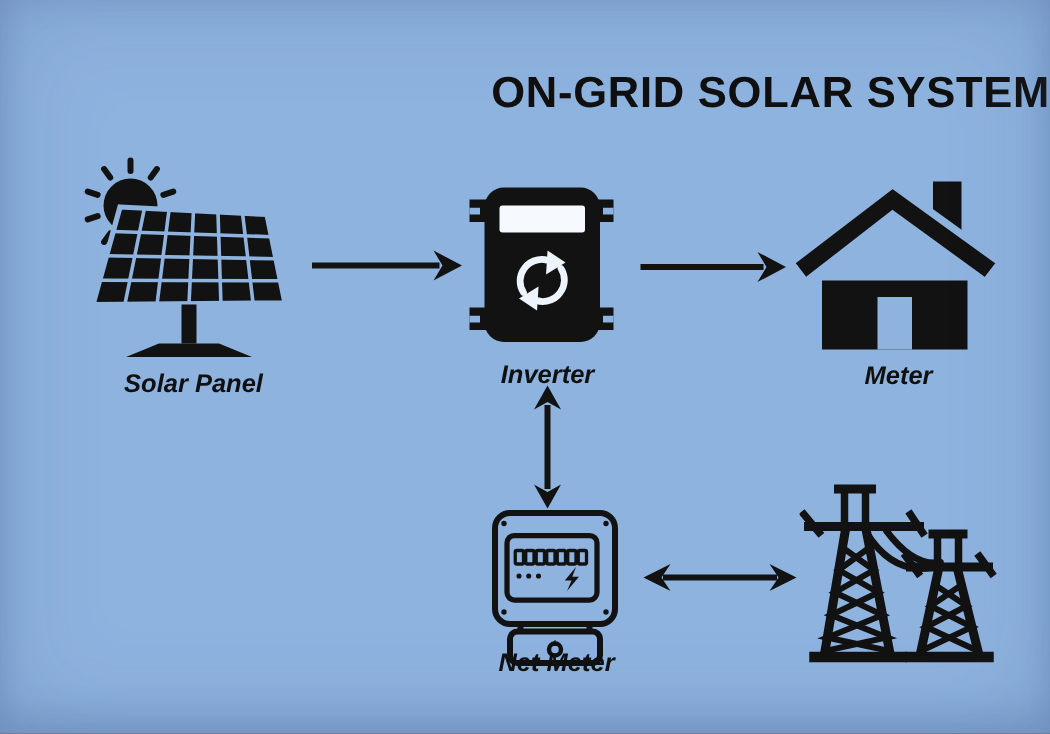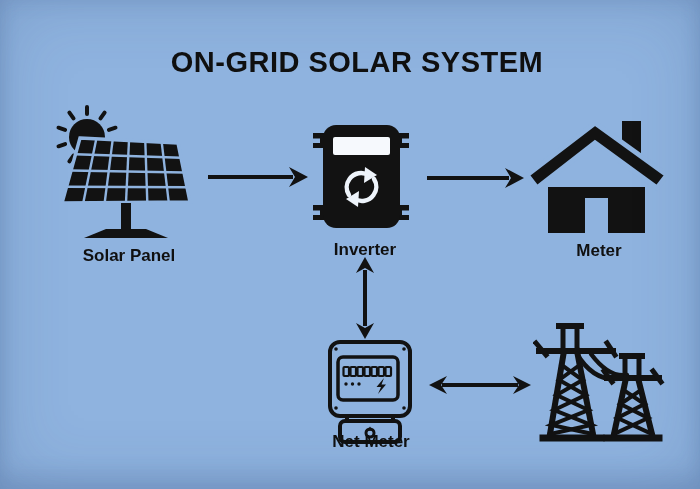--- a/index.html
+++ b/index.html
@@ -7,26 +7,26 @@
     position:relative;width:700px;height:489px;overflow:hidden;
     background:#8fb3df;
     font-family:"Liberation Sans", sans-serif;
   }
   .vignette{
     position:absolute;inset:0;pointer-events:none;z-index:50;
     box-shadow:inset 0 0 70px rgba(47,76,122,.20), inset 0 -14px 20px rgba(47,76,122,.16), inset 0 6px 16px rgba(47,76,122,.08);
   }
   .title{
     position:absolute;left:0;top:46px;width:100%;box-sizing:border-box;padding-left:14px;
-    text-align:center;font-size:29px;font-weight:bold;color:#101010;letter-spacing:.5px;
+    text-align:right;font-size:29px;font-weight:bold;color:#101010;letter-spacing:.5px;
   }
   .icon{position:absolute;}
   .node-label{
     position:absolute;transform:translateX(-50%);
-    font-size:17px;font-weight:bold;color:#101010;white-space:nowrap;text-align:center;
+    font-size:17px;font-weight:bold;color:#101010;white-space:nowrap;text-align:center;font-style:italic;
   }
 </style>
 </head>
 <body>
 
 <div class="stage">
 
   <div class="title">ON-GRID SOLAR SYSTEM</div>
 
   <svg class="icon" style="left:48px;top:100px" width="152" height="142" viewBox="0 0 152 142">

